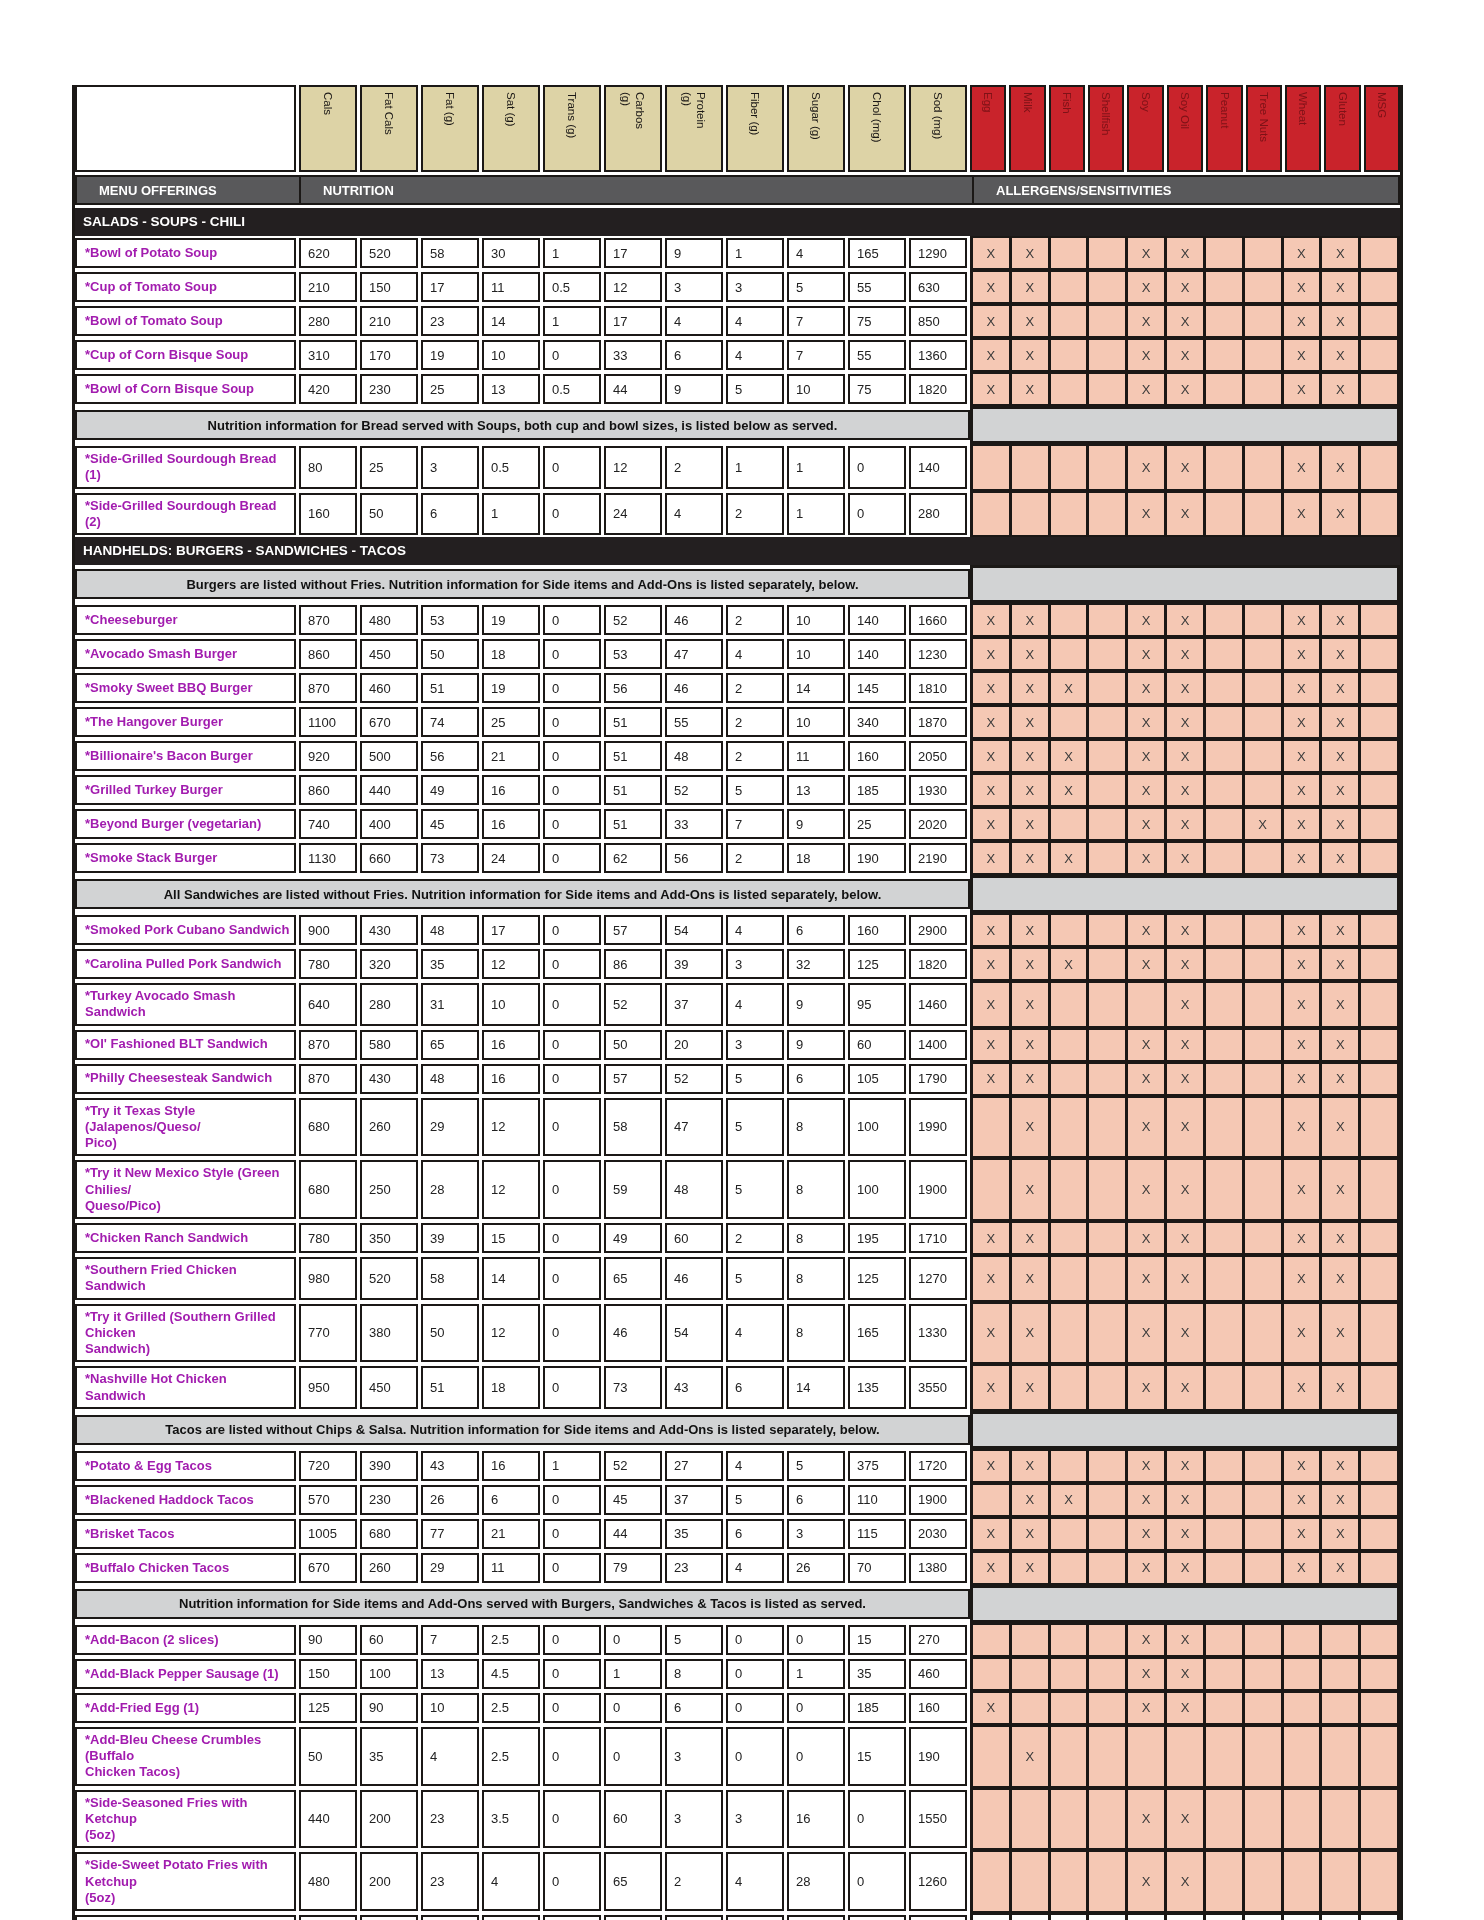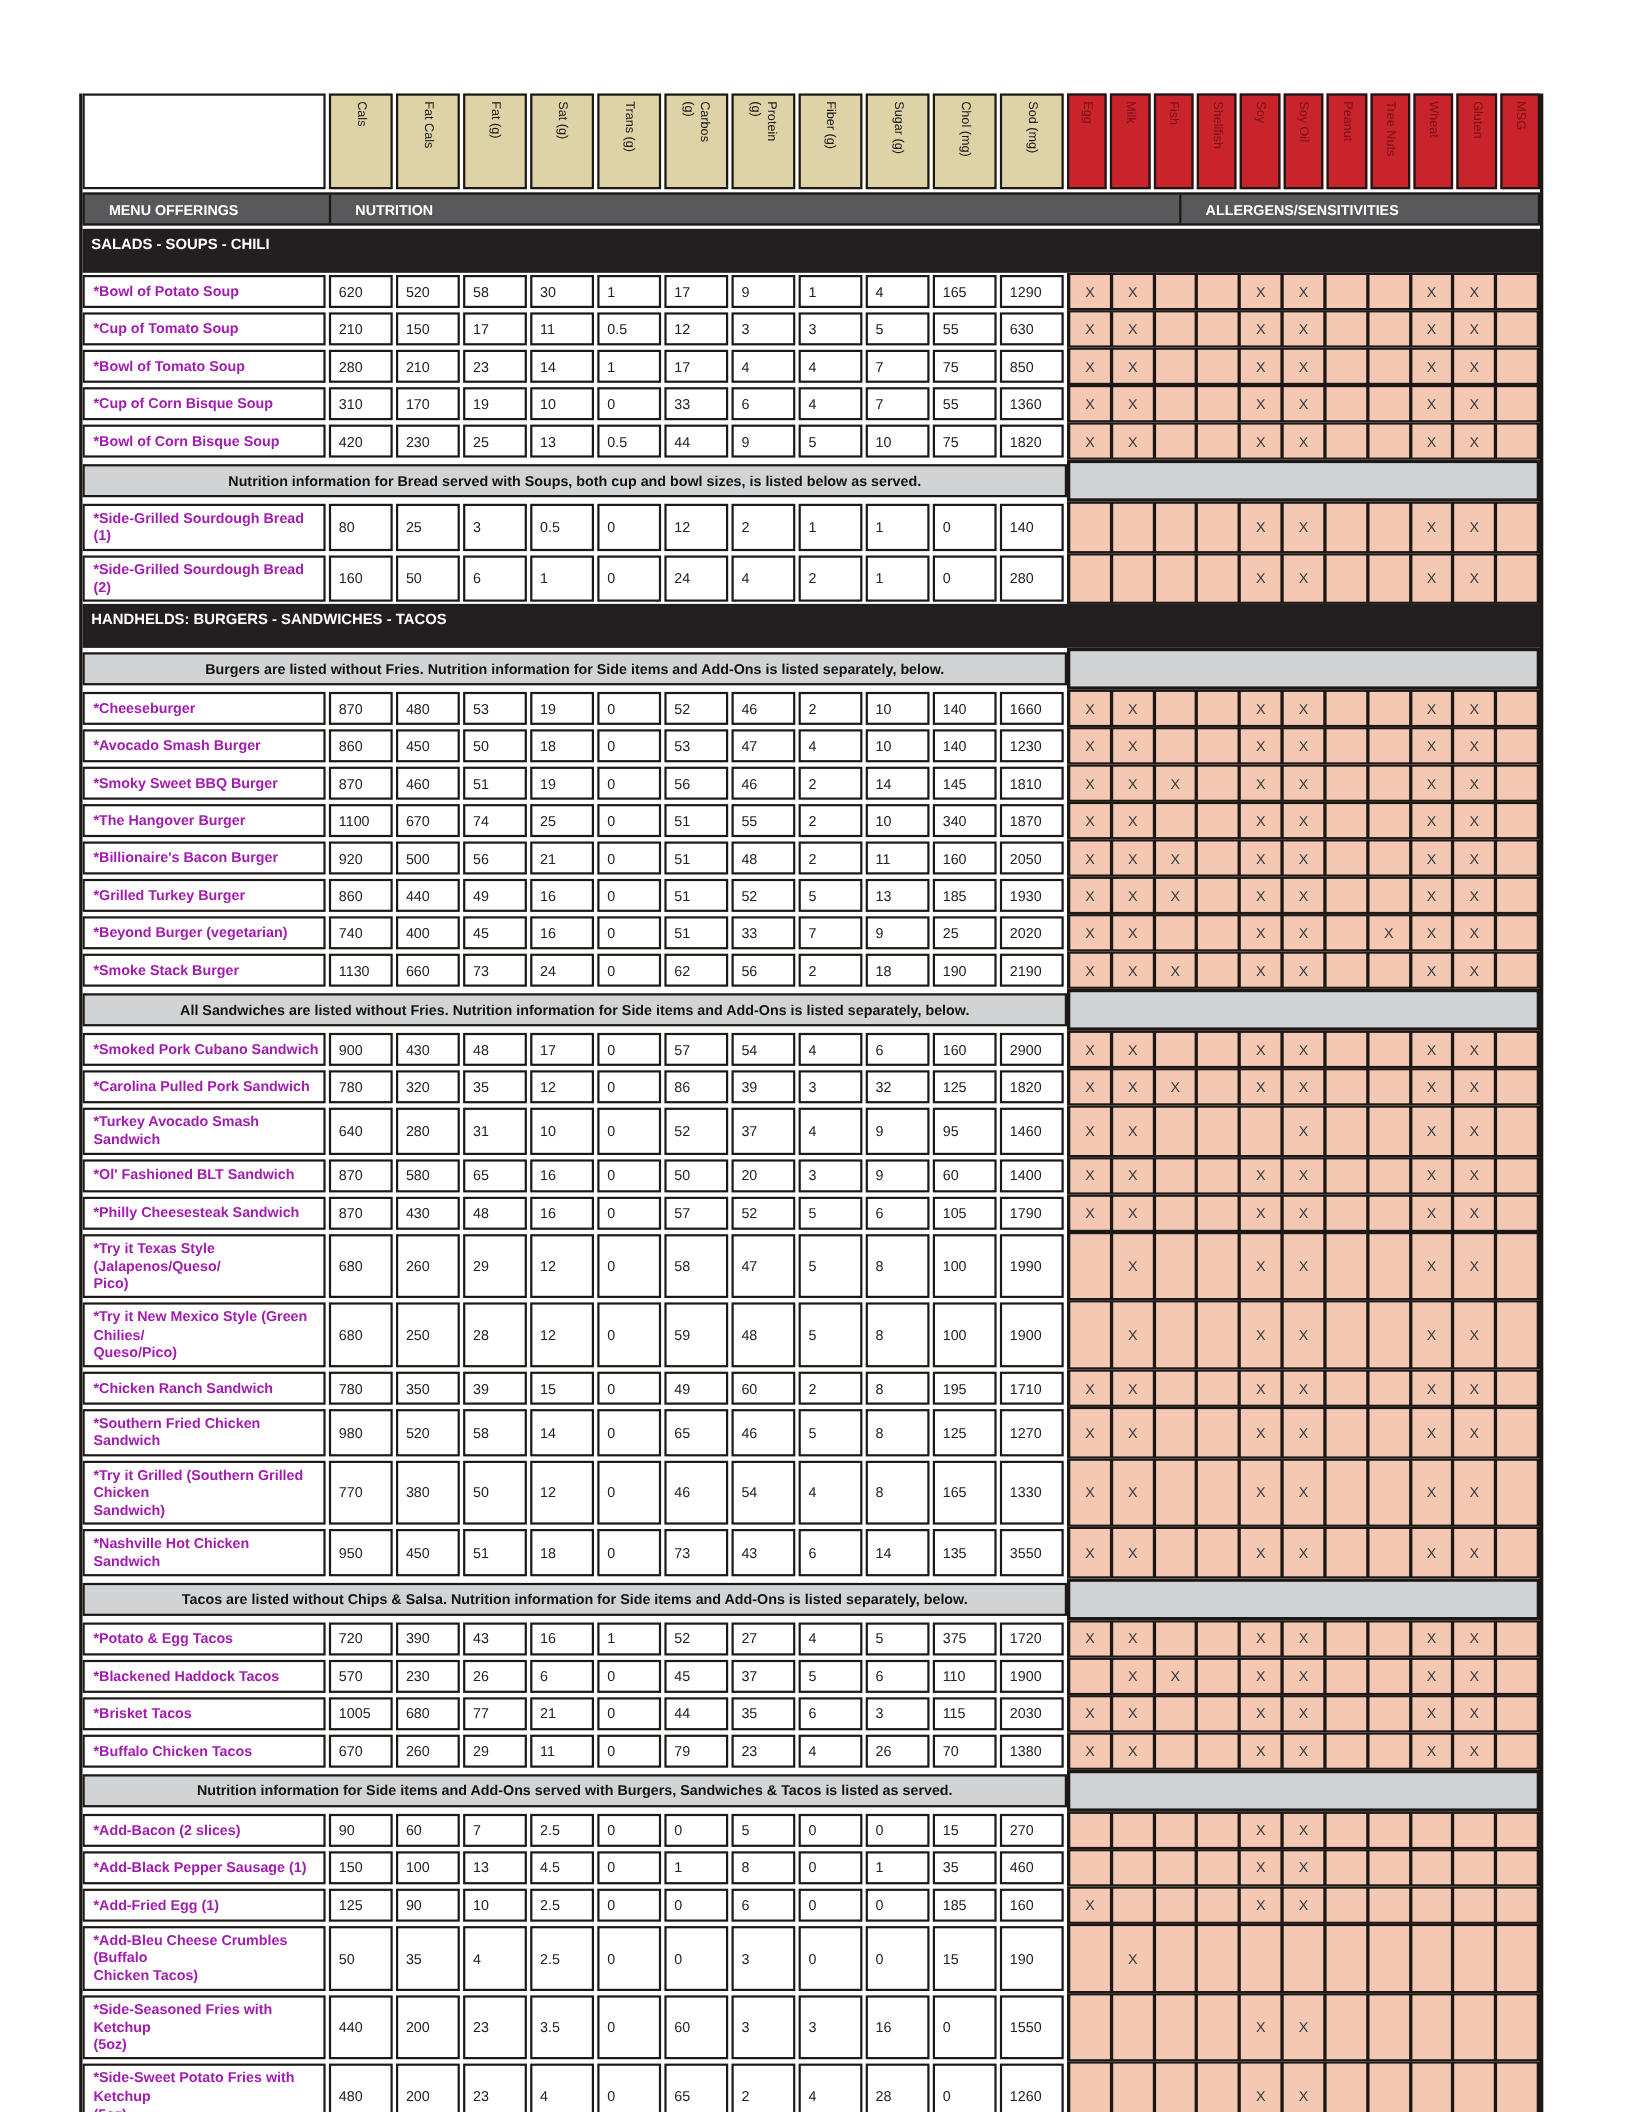--- a/index.html
+++ b/index.html
@@ -30,25 +30,25 @@
   }
   .acol-h span { color:#7d1217; }
   
   .band {
     display:flex; height:30px; margin-bottom:3px;
     background:#59595b; border:2px solid #1b1816; color:#ffffff;
     font-weight:bold; font-size:13px;
   }
   .band > div { display:flex; align-items:center; padding-left:22px; }
   .band-menu { width:222px; }
-  .band-nutrition { width:773px; border-left:2px solid #1b1816; }
+  .band-nutrition { width:673px; border-left:2px solid #1b1816; }
   .band-allergens { flex:1; border-left:2px solid #1b1816; }
   
   .secbar {
-    height:40px; background:#231f20; color:#ffffff;
+    height:28px; background:#231f20; color:#ffffff;
     font-weight:bold; font-size:13.5px; line-height:28px; padding-left:8px;
   }
   
   .note-row { display:flex; }
   .note-left {
     width:895px; margin:4px 0; border:2px solid #1b1816; background:#d2d3d4;
     min-height:30px; display:flex; align-items:center; justify-content:center;
     font-weight:bold; font-size:13px; text-align:center; color:#111111; padding:2px 10px;
   }
   .note-right { flex:1; background:#d2d3d4; border:3px solid #1b1816; }

